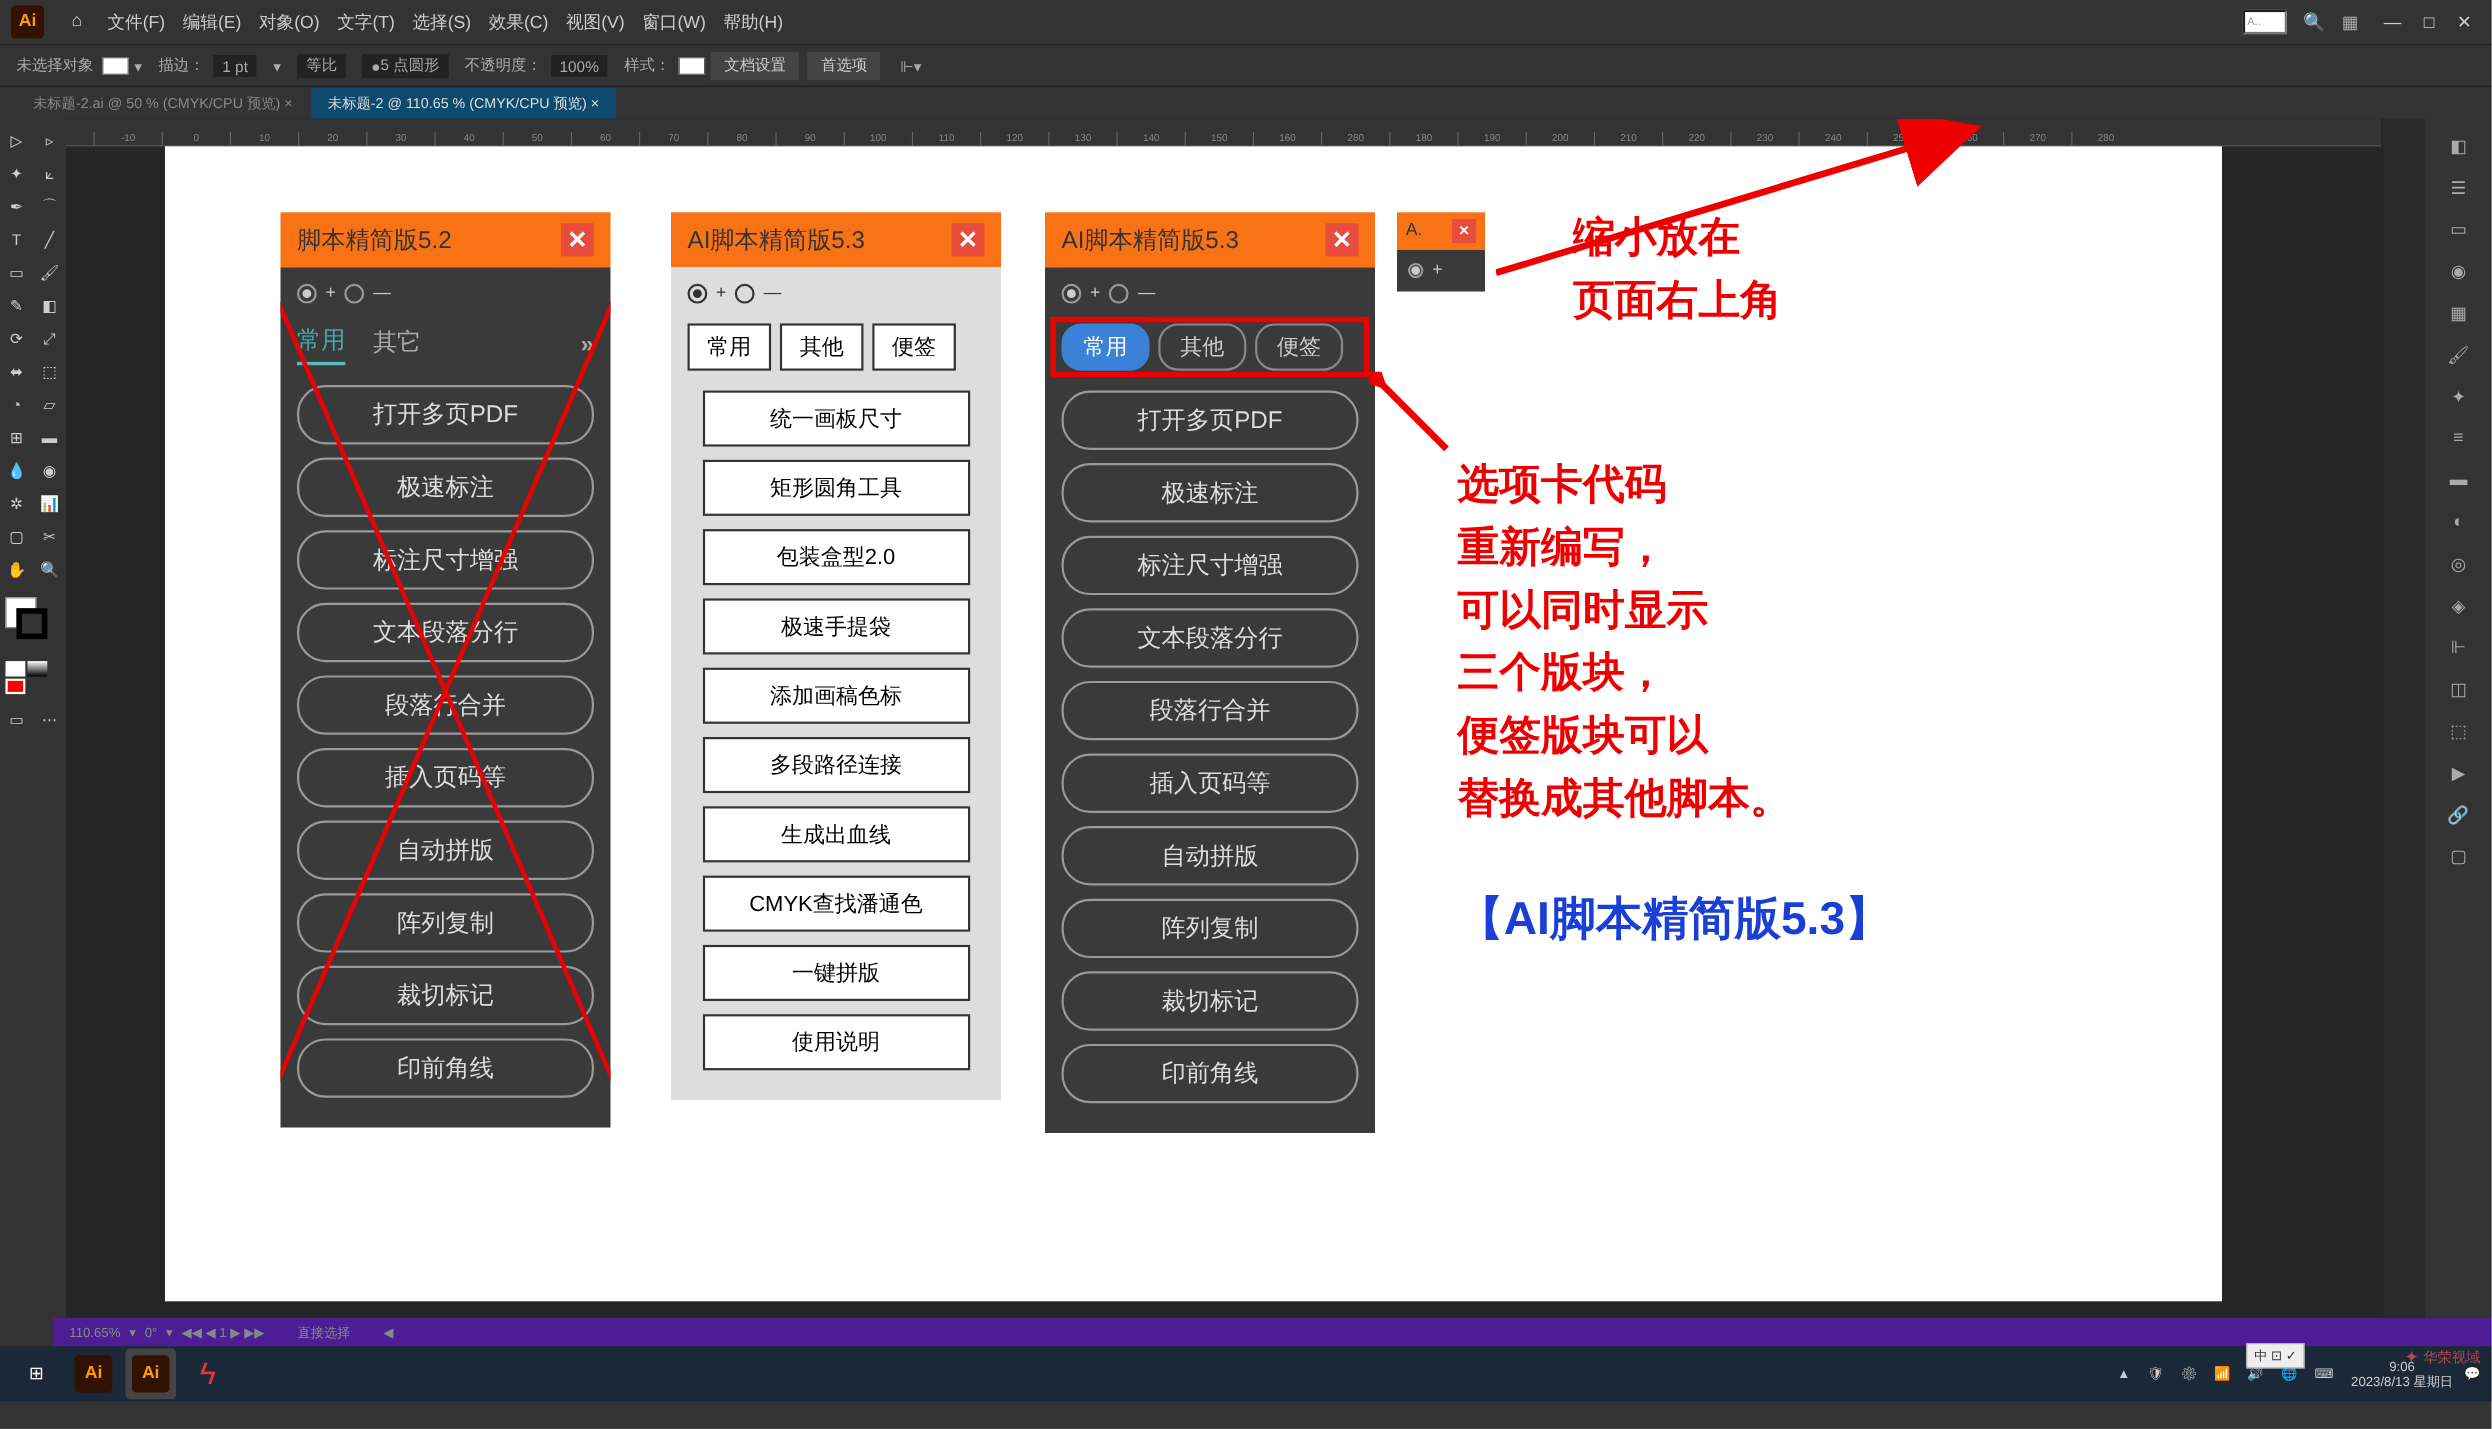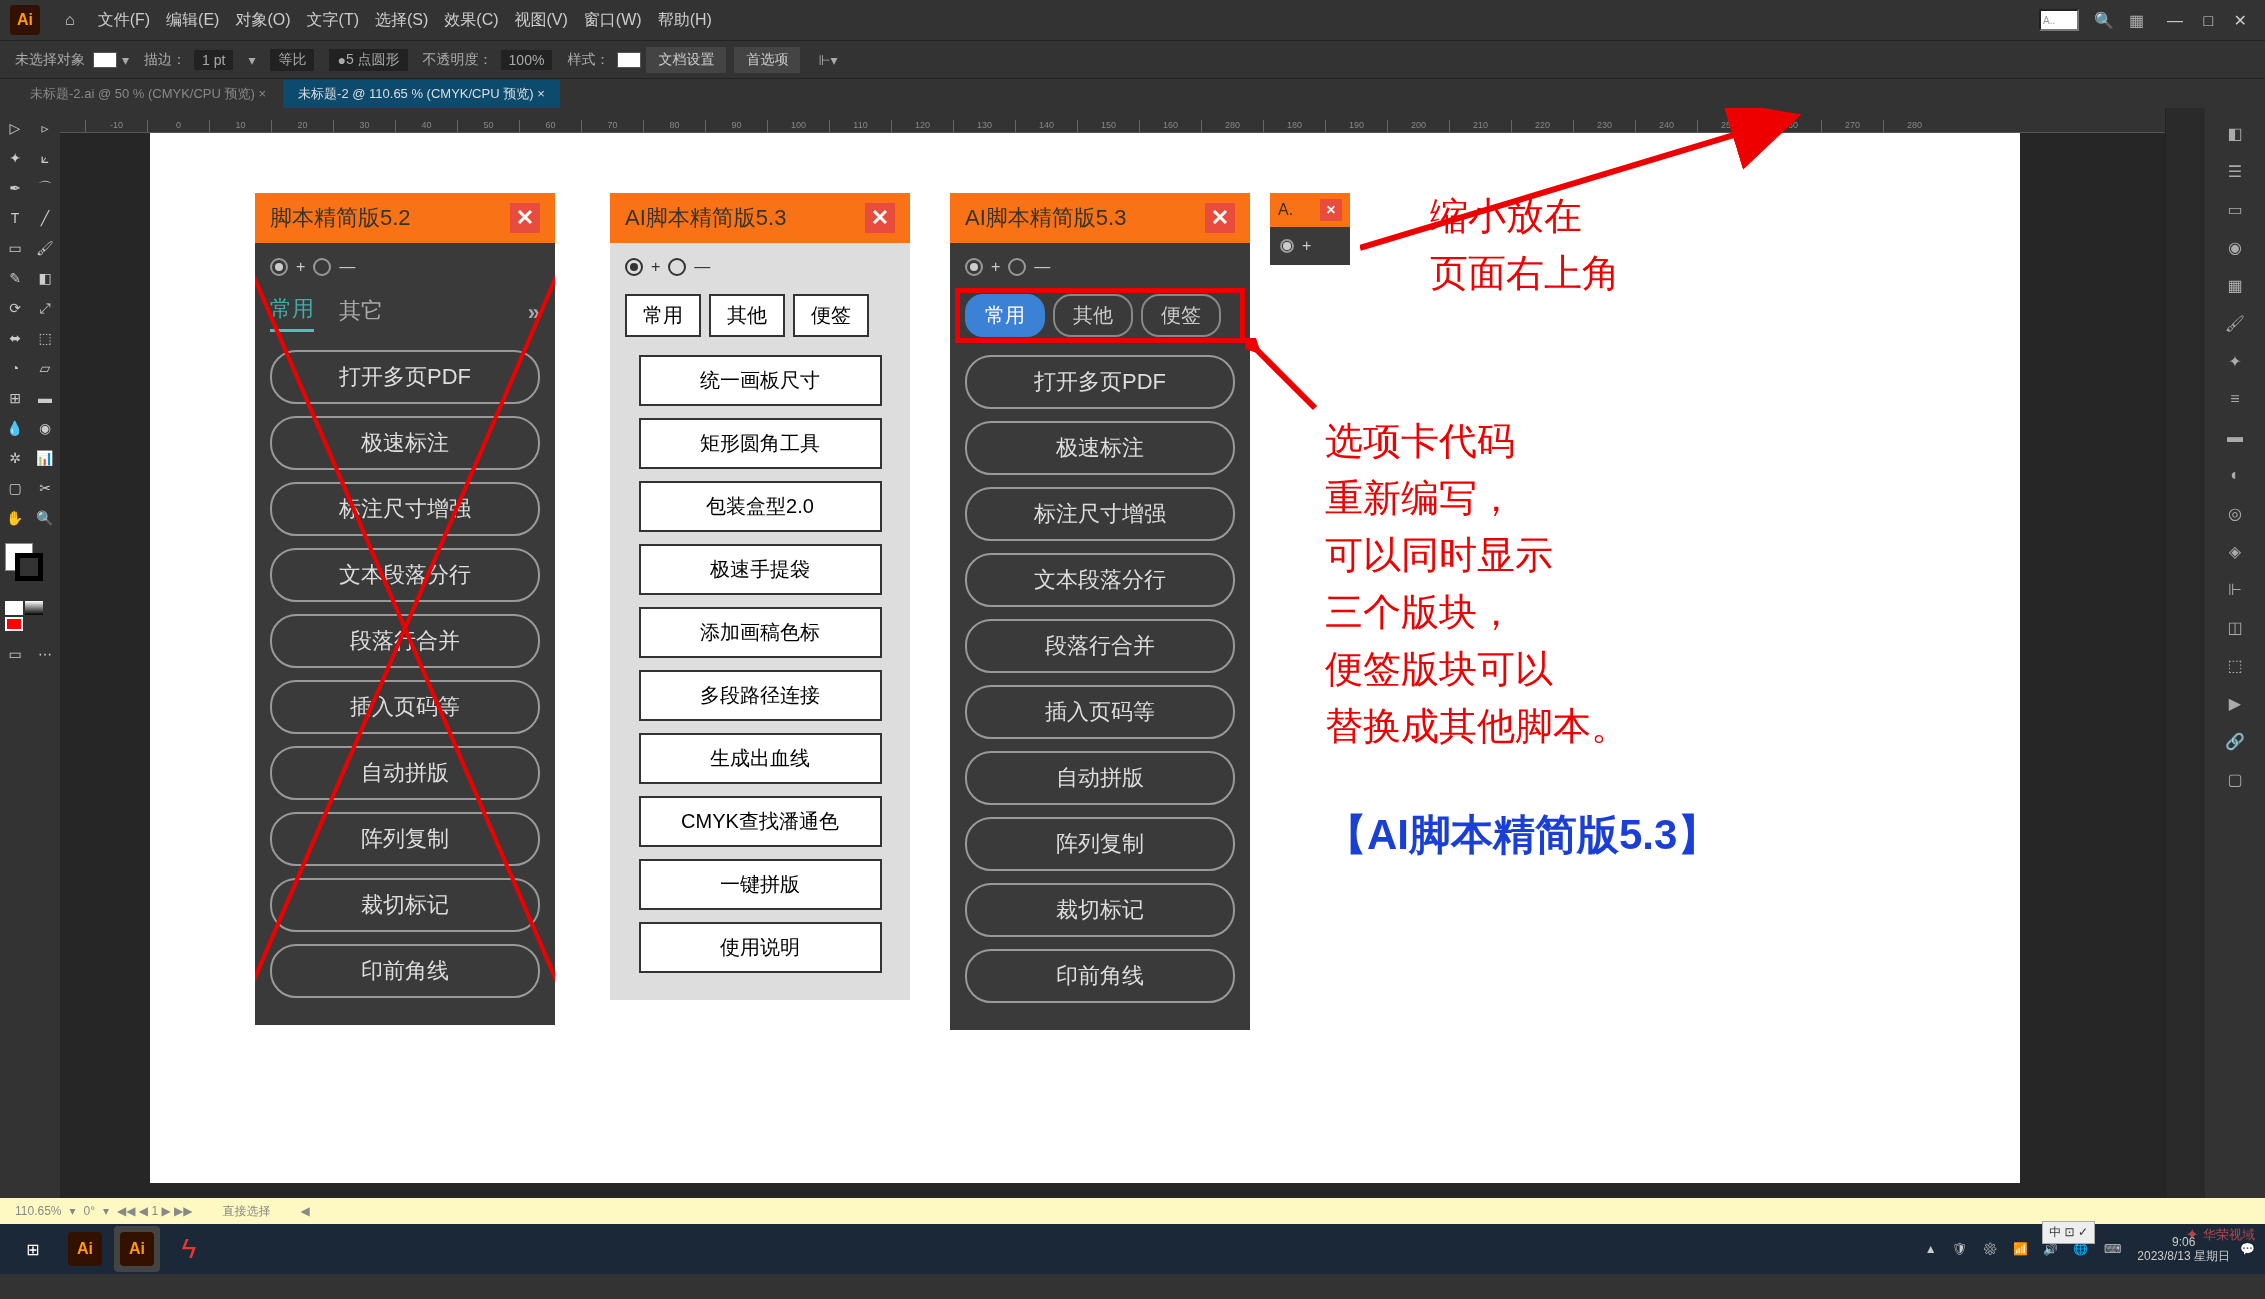--- a/index.html
+++ b/index.html
@@ -52,27 +52,27 @@
 .tab-52.active { color: #4aa; border-bottom: 3px solid #5bb; }
 .chev { margin-left: auto; font-weight: bold; }
 .tab-row-53 { display: flex; gap: 8px; margin-bottom: 18px; position: relative; }
 .tab-53-light { padding: 6px 16px; border: 2px solid #333; background: #fff; font-size: 20px; cursor: pointer; }
 .tab-53-dark { padding: 6px 18px; border: 2px solid #888; color: #ccc; border-radius: 18px; font-size: 20px; cursor: pointer; }
 .tab-53-dark.active { background: #3b82d6; color: #fff; border-color: #3b82d6; }
 .red-box { position: absolute; top: -6px; left: -10px; width: 290px; height: 55px; border: 5px solid #e00; }
 .pill-btn { display: block; width: 100%; padding: 10px; margin-bottom: 12px; border: 2px solid #999; border-radius: 26px; color: #ddd; background: transparent; font-size: 22px; text-align: center; cursor: pointer; }
 .rect-btn { display: block; width: 90%; margin: 0 auto 12px; padding: 10px; border: 2px solid #333; background: #fff; font-size: 20px; text-align: center; cursor: pointer; }
 .cross-x { position: absolute; top: 0; left: 0; width: 100%; height: 100%; pointer-events: none; }
-.annot { position: absolute; color: #e00; font-size: 38px; font-weight: normal; line-height: 1.5; }
+.annot { position: absolute; color: #e00; font-size: 38px; font-weight: bold; line-height: 1.5; }
 .annot-bottom { color: #1a3fd6; font-size: 42px; font-weight: bold; }
 .arrow-svg { position: absolute; pointer-events: none; }
 .right-panels { width: 60px; background: #333; display: flex; flex-direction: column; align-items: center; padding-top: 10px; gap: 8px; }
 .rp-icon { width: 30px; height: 30px; color: #aaa; display: flex; align-items: center; justify-content: center; border-radius: 4px; cursor: pointer; }
 .right-panels-2 { width: 40px; background: #2a2a2a; border-left: 1px solid #222; }
-.statusbar { height: 26px; background: #fef9c3; display: flex; align-items: center; padding: 0 15px; color: #888; font-size: 12px; }
+.statusbar { height: 26px; background: #4c1d95; display: flex; align-items: center; padding: 0 15px; color: #888; font-size: 12px; margin-left: 48px; }
 .taskbar { height: 50px; background: #1a2838; display: flex; align-items: center; padding: 0 10px; }
 .tb-icon { width: 46px; height: 46px; margin-right: 6px; display: flex; align-items: center; justify-content: center; border-radius: 4px; }
 .tb-ai { background: #310; color: #ff9a00; font-weight: bold; width: 34px; height: 34px; display: flex; align-items: center; justify-content: center; border-radius: 4px; }
 .tb-right { margin-left: auto; display: flex; align-items: center; gap: 10px; color: #ccc; font-size: 12px; }
 .tb-clock { text-align: center; line-height: 1.2; }
 .watermark { position: absolute; bottom: 55px; right: 10px; color: #e55; font-size: 13px; display: flex; align-items: center; gap: 4px; opacity: 0.7; }
 </style>
 </head>
 <body>
 

